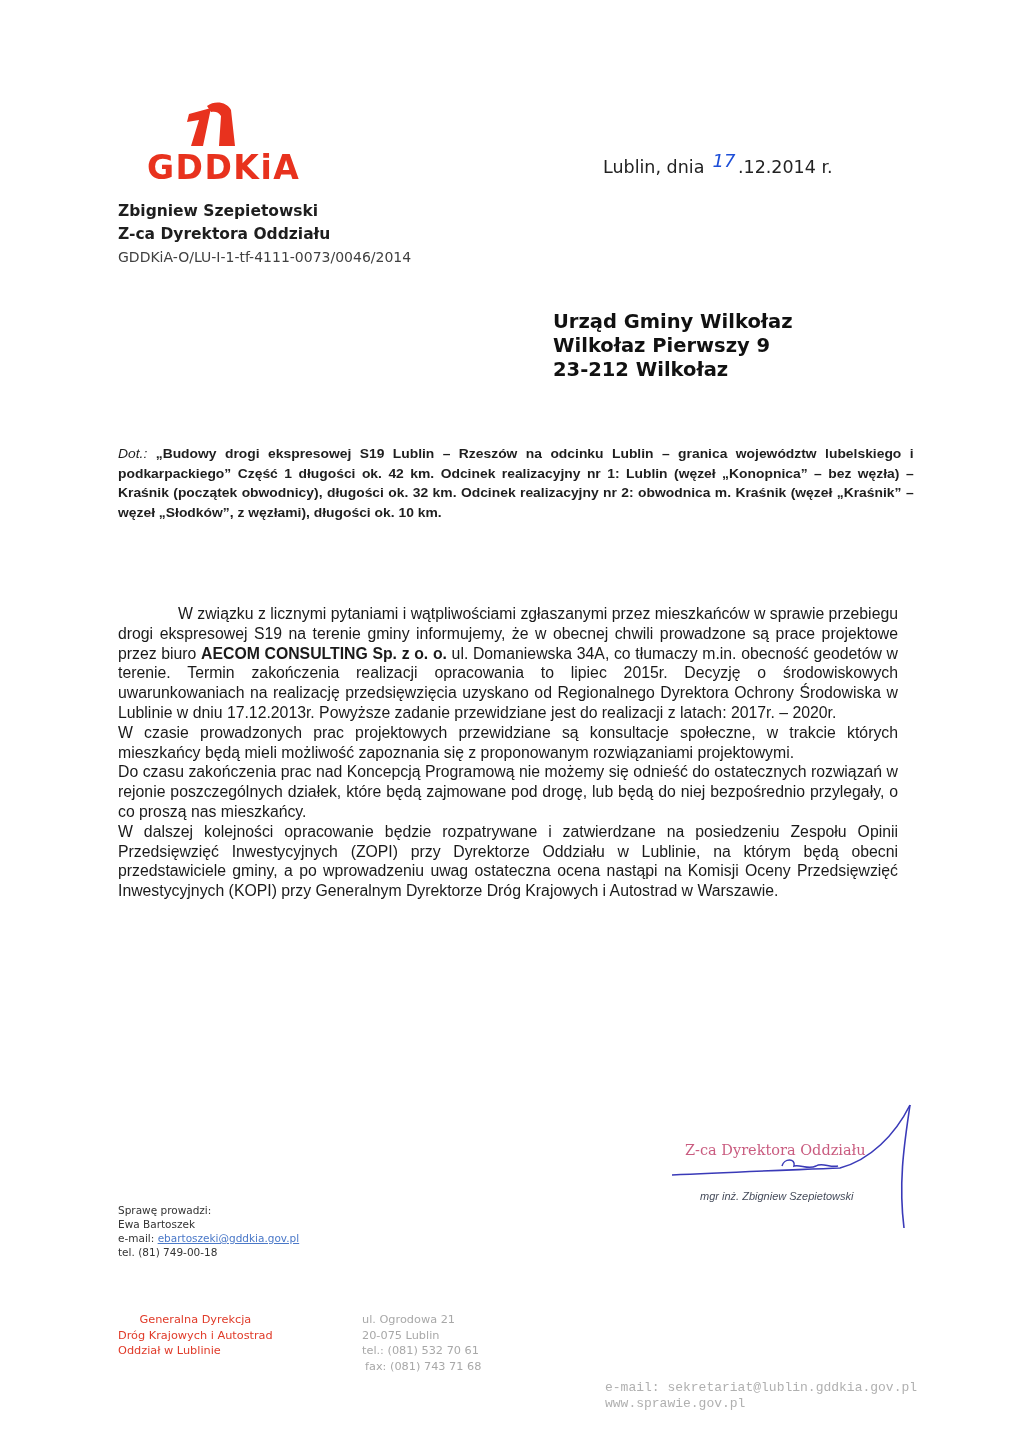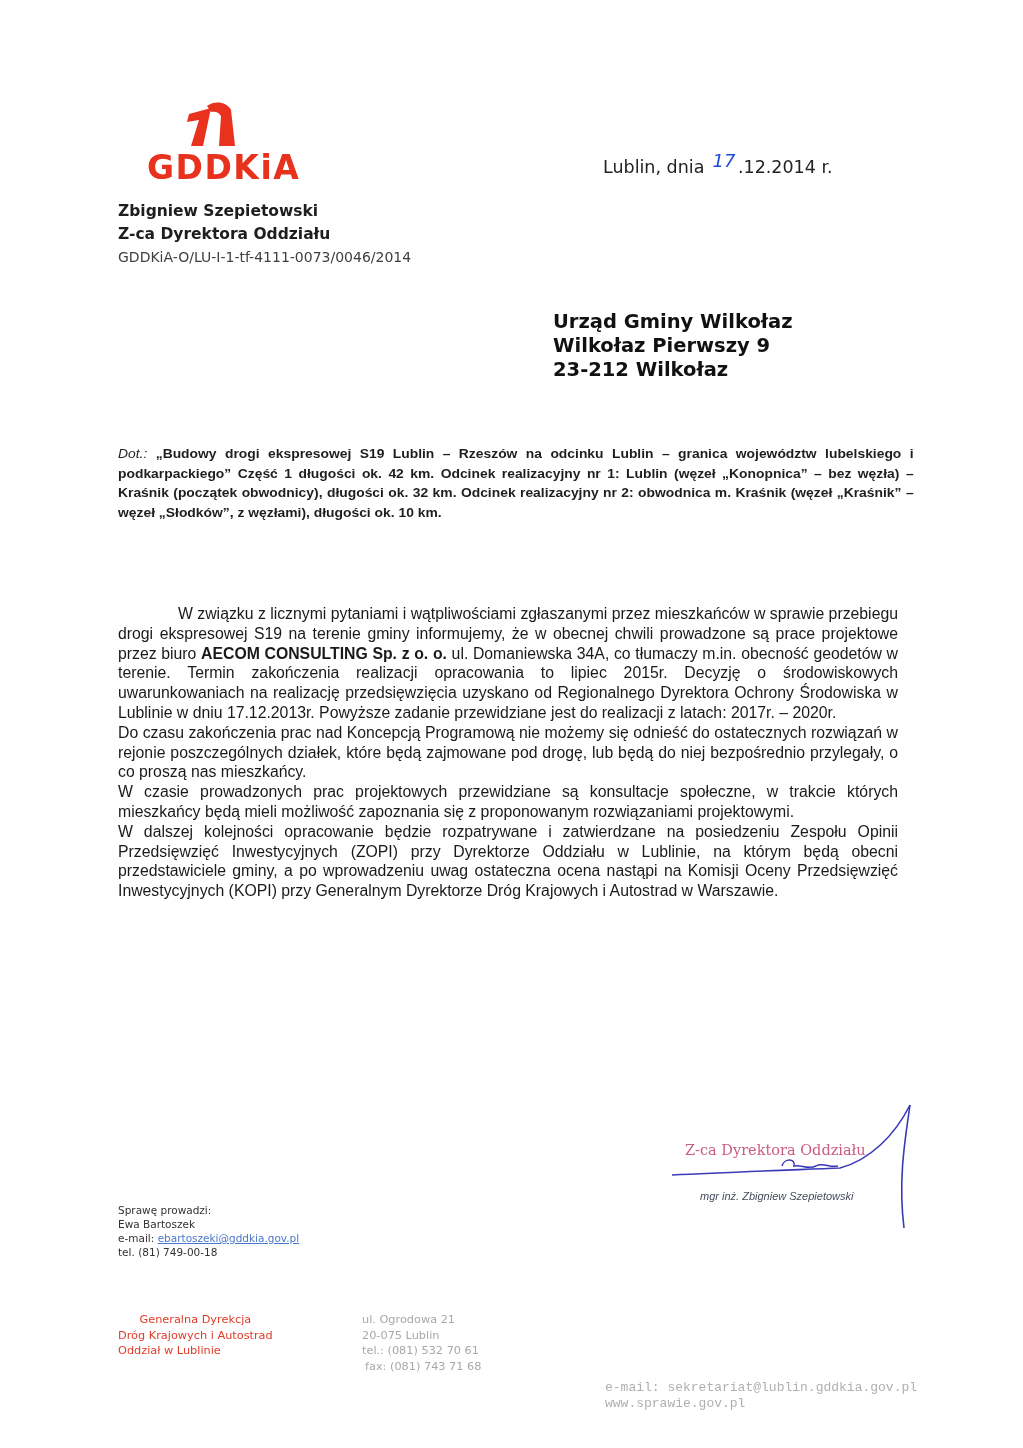--- a/index.html
+++ b/index.html
@@ -82,22 +82,22 @@
   <div>23-212 Wilkołaz</div>
 </div>
 
 <div class="abs subject">
   <span class="dot">Dot.:</span>
   <span>„Budowy drogi ekspresowej S19 Lublin – Rzeszów na odcinku Lublin – granica województw lubelskiego i podkarpackiego” Część 1 długości ok. 42 km. Odcinek realizacyjny nr 1: Lublin (węzeł „Konopnica” – bez węzła) – Kraśnik (początek obwodnicy), długości ok. 32 km. Odcinek realizacyjny nr 2: obwodnica m. Kraśnik (węzeł  „Kraśnik” – węzeł „Słodków”, z węzłami), długości ok. 10 km.</span>
 </div>
 
 <div class="abs body">
   <p class="indent"><span>W związku z licznymi pytaniami i wątpliwościami zgłaszanymi przez mieszkańców w sprawie przebiegu drogi ekspresowej S19 na terenie gminy informujemy, że w obecnej chwili prowadzone są prace projektowe przez biuro </span><b>AECOM CONSULTING Sp. z o. o.</b><span> ul. Domaniewska 34A, co tłumaczy m.in. obecność geodetów w terenie. Termin zakończenia realizacji opracowania to lipiec 2015r. Decyzję o środowiskowych uwarunkowaniach na realizację przedsięwzięcia uzyskano od Regionalnego Dyrektora Ochrony Środowiska w Lublinie w dniu 17.12.2013r. Powyższe zadanie przewidziane jest do realizacji z latach: 2017r. – 2020r.</span></p>
+  <p>W czasie prowadzonych prac projektowych przewidziane są konsultacje społeczne, w trakcie których mieszkańcy będą mieli możliwość zapoznania się z proponowanym rozwiązaniami projektowymi.</p>
   <p>Do czasu zakończenia prac nad Koncepcją Programową nie możemy się odnieść do ostatecznych rozwiązań w rejonie poszczególnych działek, które będą zajmowane pod drogę, lub będą do niej bezpośrednio przylegały, o co proszą nas mieszkańcy.</p>
-  <p>W czasie prowadzonych prac projektowych przewidziane są konsultacje społeczne, w trakcie których mieszkańcy będą mieli możliwość zapoznania się z proponowanym rozwiązaniami projektowymi.</p>
   <p>W dalszej kolejności opracowanie będzie rozpatrywane i zatwierdzane na posiedzeniu Zespołu Opinii Przedsięwzięć Inwestycyjnych (ZOPI) przy Dyrektorze Oddziału w Lublinie, na którym będą obecni przedstawiciele gminy, a po wprowadzeniu uwag ostateczna ocena nastąpi na Komisji Oceny Przedsięwzięć Inwestycyjnych (KOPI) przy Generalnym Dyrektorze Dróg Krajowych i Autostrad w Warszawie.</p>
 </div>
 
 <div class="abs signature">
   <svg width="260" height="130" viewBox="0 0 260 130">
     <path d="M2 75 C60 72 120 70 170 68 C200 60 225 35 240 5" stroke="#3a3ab8" stroke-width="1.6" fill="none"></path>
     <path d="M240 5 C235 40 228 80 234 128" stroke="#3a3ab8" stroke-width="1.6" fill="none"></path>
     <path d="M112 66 C114 58 126 58 124 66 C130 64 138 70 146 66 C152 62 160 68 168 66" stroke="#3a3ab8" stroke-width="1.5" fill="none"></path>
   </svg>
   <div class="sig-title">Z-ca Dyrektora Oddziału</div>

